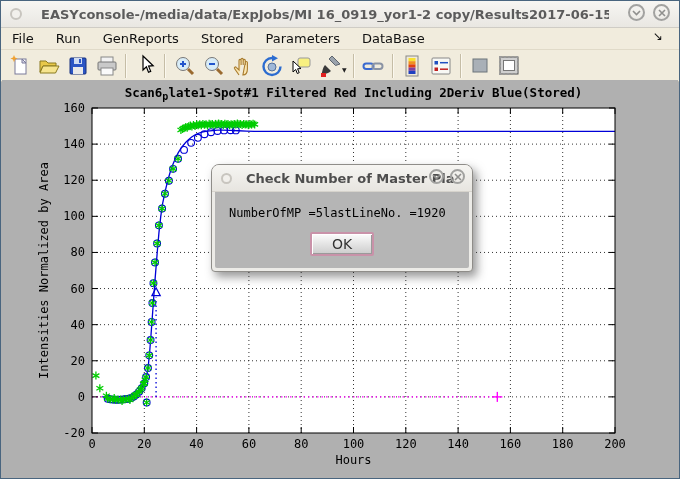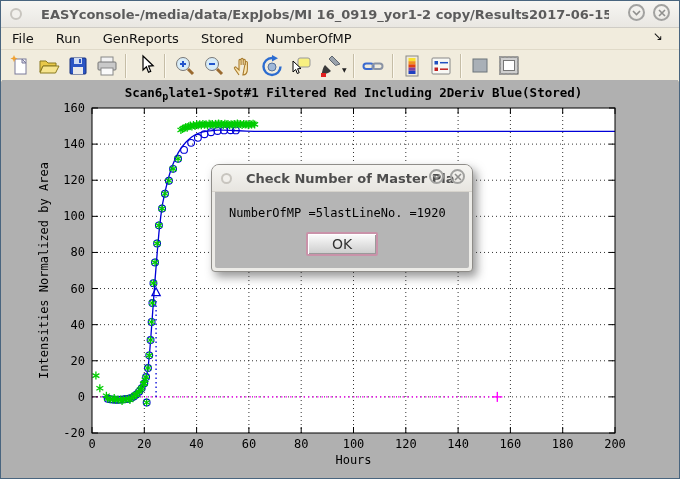--- a/index.html
+++ b/index.html
@@ -72,21 +72,21 @@
   .dialog-btns .circle-btn{width:15px;height:15px;}
   .dialog-body{
     margin:0 3px 3px 3px;background:#b5b5b5;border-radius:0 0 2px 2px;
     padding:14px 0 10px 0;
   }
   .dialog-text{
     font-family:"DejaVu Sans Mono",monospace;font-size:12px;color:#000;
     margin-left:14px;display:flex;white-space:pre;
   }
   .ok-button{
-    display:block;margin:12px auto 2px auto;width:72px;height:24px;
+    display:block;margin:12px auto 2px auto;width:64px;height:24px;
     border:2px solid #c992a9;border-radius:2px;
     background:linear-gradient(#fcfcfc,#cccccc);
     box-shadow:inset 1px 1px 0 #ffffff, inset -1px -1px 0 #9a9a9a;
     font-family:"DejaVu Sans",sans-serif;font-size:14px;color:#333;line-height:18px;
     cursor:default;
   }
 </style>
 </head>
 <body>
 
@@ -108,21 +108,22 @@
       </button>
     </div>
   </div>
 
   <div class="menubar">
     <div id="menu-items" style="display:flex;">
         <div class="menu-item">File</div>
         <div class="menu-item">Run</div>
         <div class="menu-item">GenReports</div>
         <div class="menu-item">Stored</div>
-        <div class="menu-item">NumberOfMP</div>
+        <div class="menu-item">Parameters</div>
+        <div class="menu-item">DataBase</div>
       </div>
     <div class="menu-overflow">↘</div>
   </div>
 
   <div class="toolbar" id="toolbar">
       <button class="tool-btn">
         <svg width="24" height="24" viewBox="0 0 24 24">
           <rect x="7" y="5" width="11" height="15" fill="#fff" stroke="#7a7a9a"></rect>
           <path d="M14 5 l4 4 h-4 z" fill="#d9d9ea" stroke="#7a7a9a"></path>
           <path d="M6 1 L7 3.6 L9.6 4.6 L7 5.6 L6 8.2 L5 5.6 L2.4 4.6 L5 3.6 Z" fill="#f0a030"></path>

